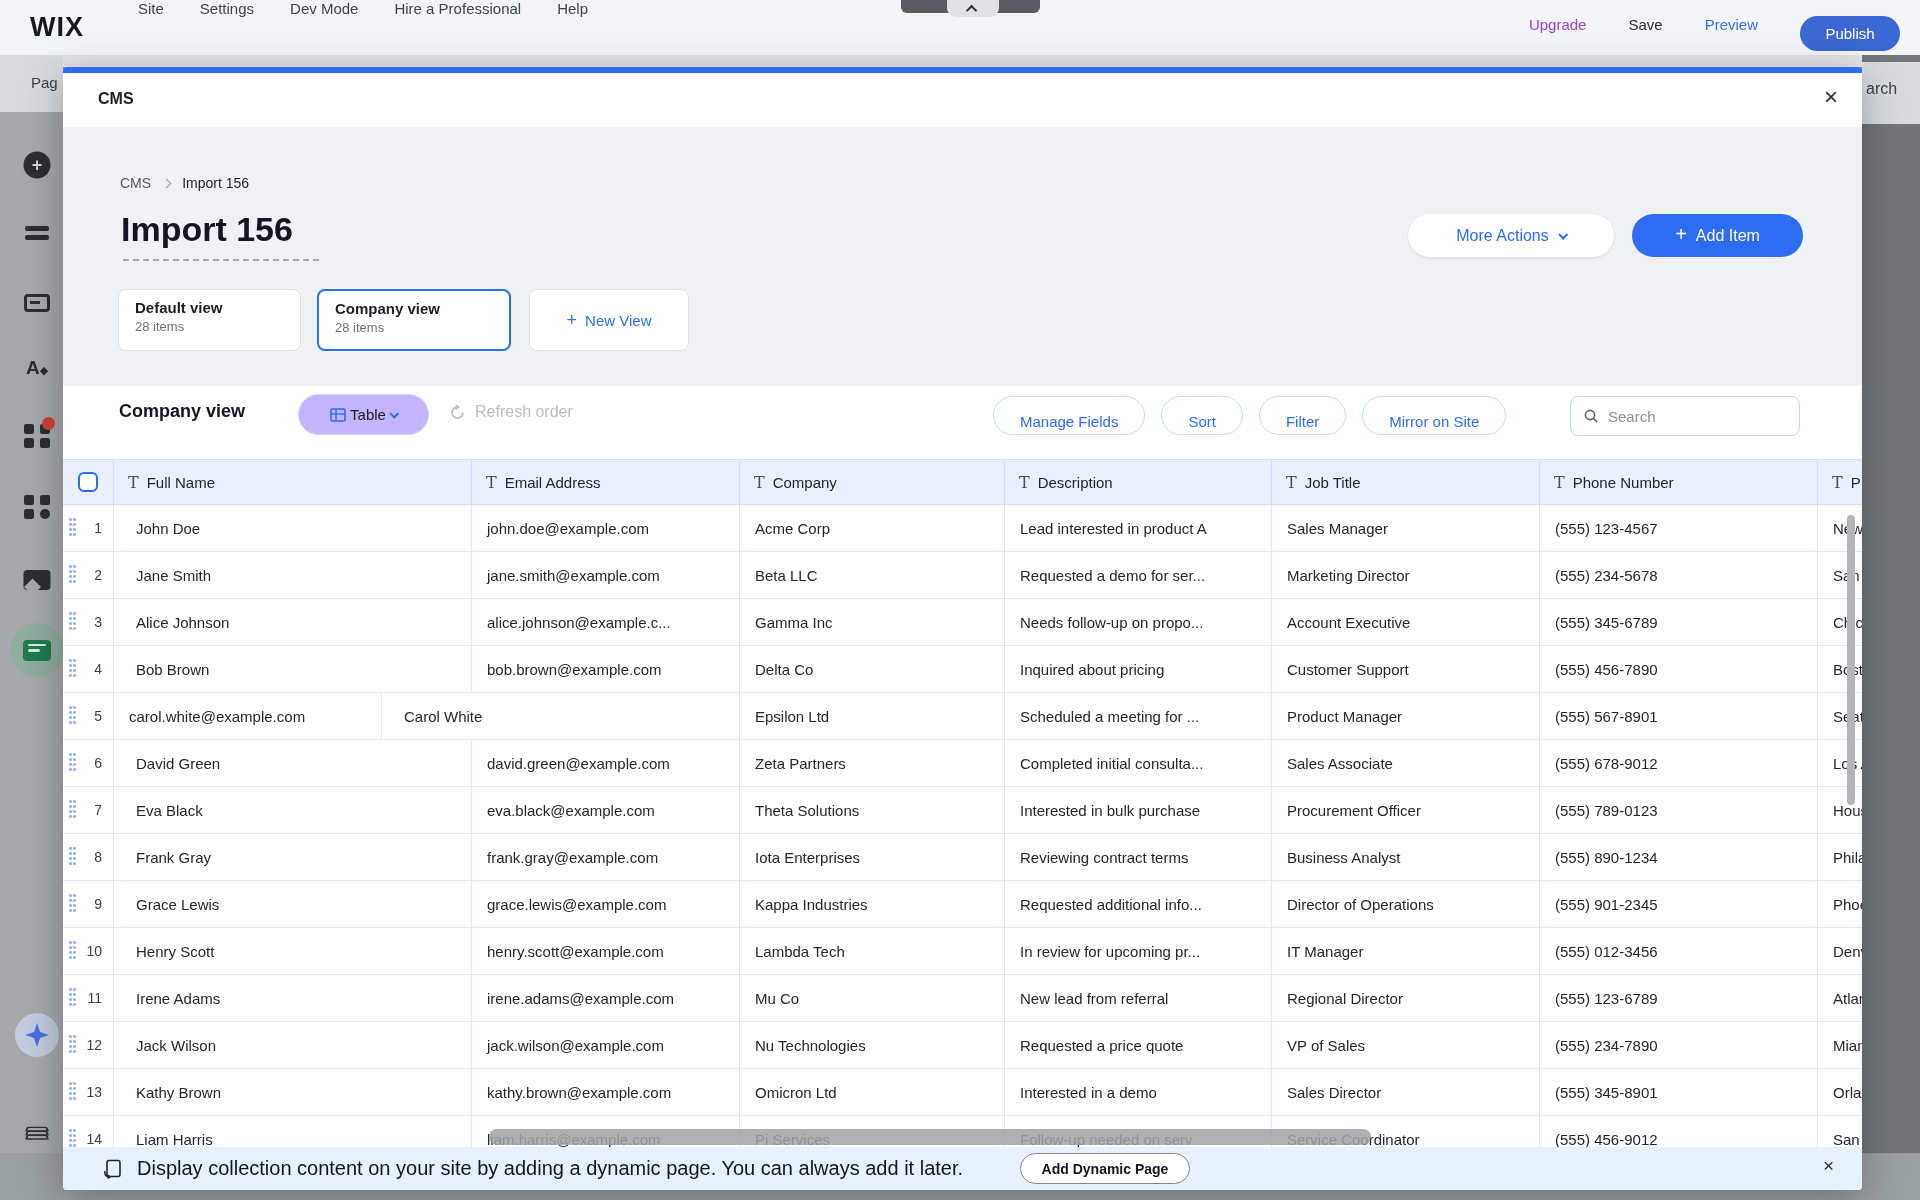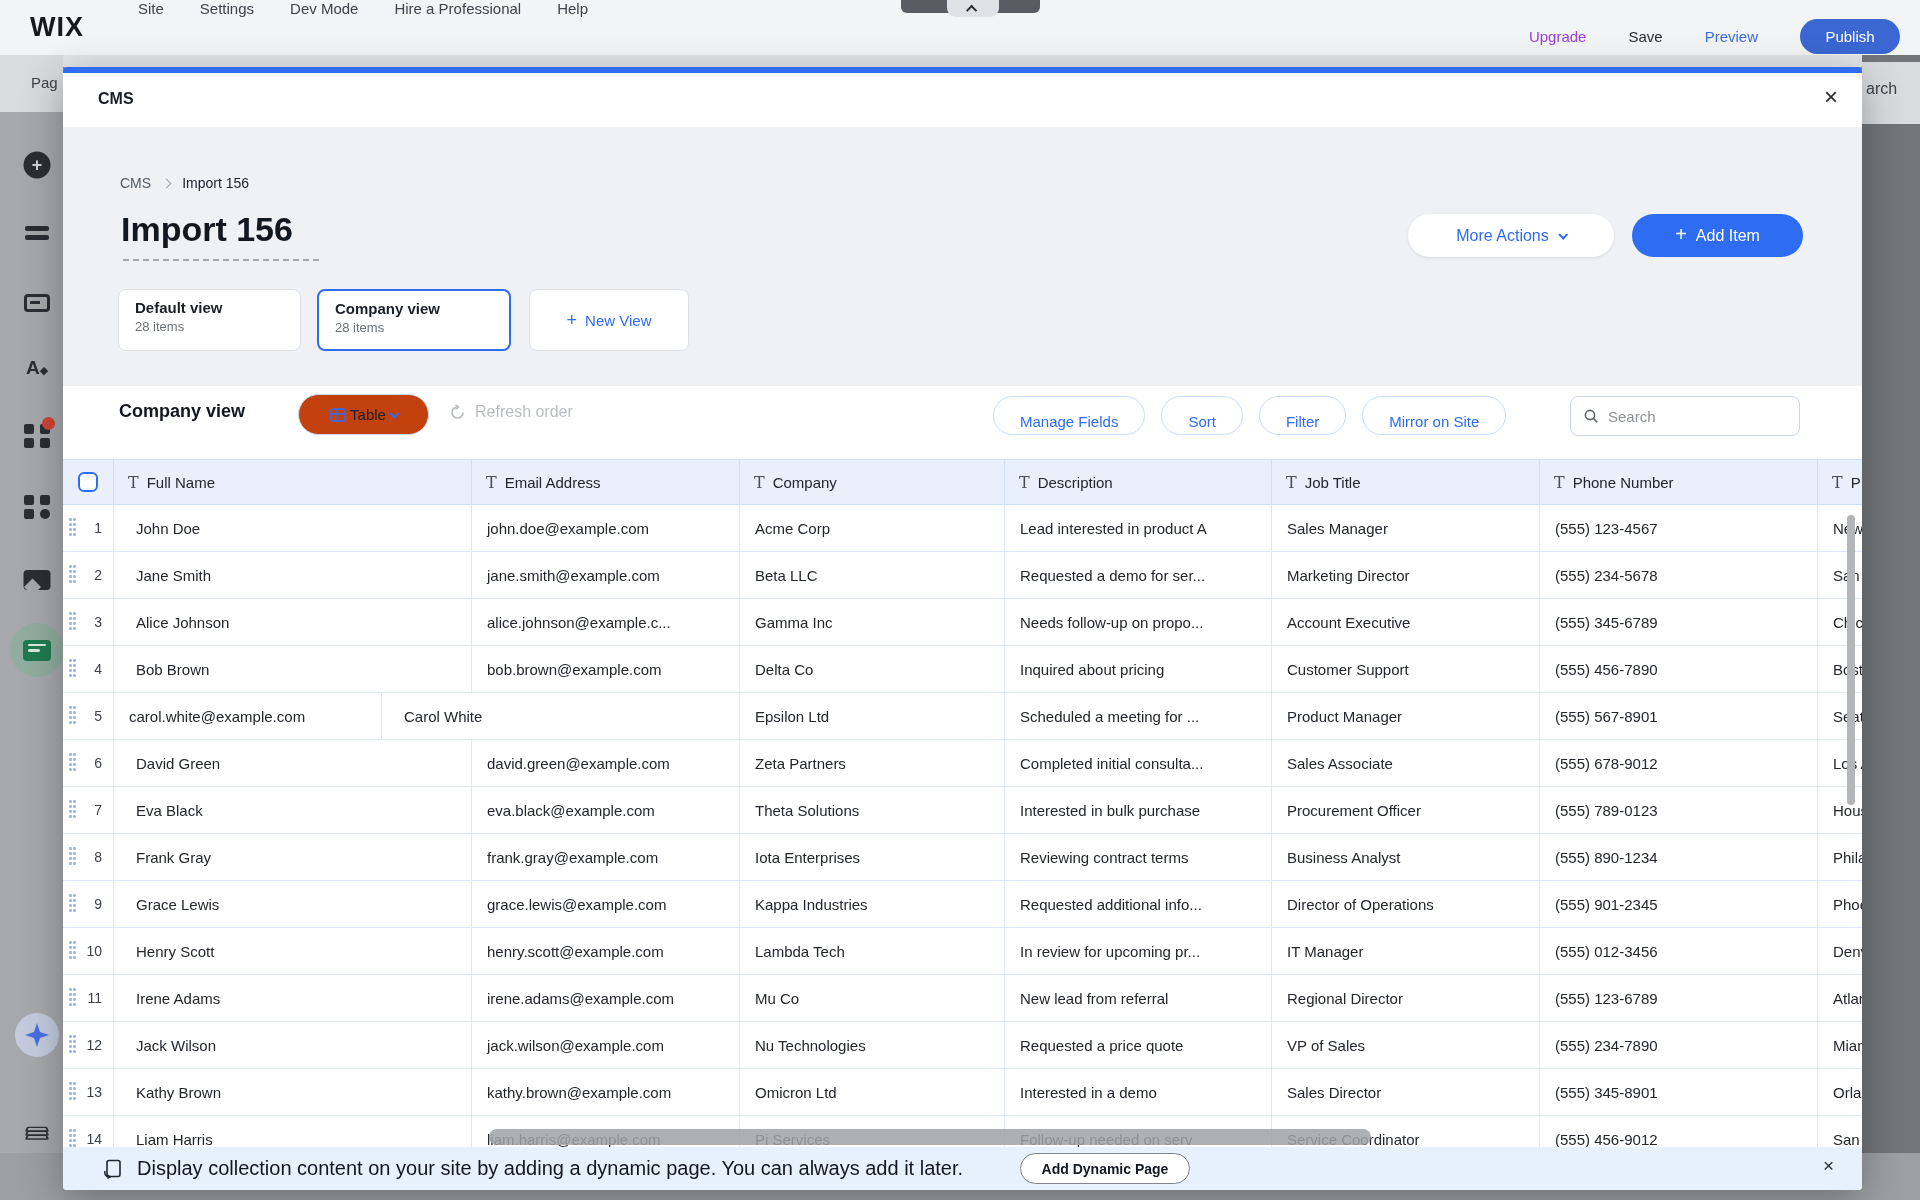--- a/index.html
+++ b/index.html
@@ -5,21 +5,21 @@
   * { margin:0; padding:0; box-sizing:border-box; }
   html,body { width:1920px; height:1200px; overflow:hidden; background:#737679;
     font-family:"Liberation Sans","DejaVu Sans",sans-serif; }
   .stage { position:relative; width:1920px; height:996px; }
 
   
   .topbar { position:absolute; left:0; top:0; width:1920px; height:55px; background:#f3f4f6; z-index:1; }
   .wix-logo { position:absolute; left:30px; top:12px; font-size:27px; font-weight:800; letter-spacing:1px; color:#17191d; }
   .topnav { position:absolute; left:138px; top:0; height:55px; display:flex; align-items:flex-start; gap:36px; }
   .topnav span { font-size:15px; color:#3f434a; cursor:default; }
-  .topbar-right { position:absolute; right:20px; top:9px; height:55px; display:flex; align-items:center; gap:42px; }
+  .topbar-right { position:absolute; right:20px; top:16px; height:55px; display:flex; gap:42px; }
   .tb-upgrade { font-size:15px; color:#9a42d8; }
   .tb-save { font-size:15px; color:#2a2d33; }
   .tb-preview { font-size:15px; color:#3e6ed8; }
   .tb-publish { width:100px; height:35px; border-radius:18px; background:#3a67d1; color:#fff;
     font-size:15px; display:flex; align-items:center; justify-content:center; }
 
   .subbar { position:absolute; left:0; top:55px; width:1920px; height:12px; background:#e3e4e6; z-index:1; }
 
   .notch-patch { position:absolute; left:901px; top:0; width:139px; height:13px; background:#595c62;
     border-radius:0 0 6px 6px; z-index:3; }
@@ -93,21 +93,21 @@
   .vc-company { left:254px; width:194px; border:2px solid #2e6cf2; }
   .vc-name { font-size:15px; font-weight:700; color:#1b1f28; }
   .vc-count { font-size:13px; color:#6b7177; margin-top:3px; }
   .vc-new { position:absolute; left:466px; top:222px; width:160px; height:62px; background:#fff;
     border:1px solid #dde1e7; border-radius:8px; display:flex; align-items:center; justify-content:center;
     gap:8px; color:#2e6cf2; font-size:15px; cursor:pointer; }
   .vc-new .plus { font-size:18px; }
 
   .tb-viewname { position:absolute; left:56px; top:334px; font-size:18px; font-weight:700; color:#131720; }
   .pill-table { position:absolute; left:235px; top:327px; width:131px; height:41px; border:1px solid #c7dbfb;
-    border-radius:21px; background:#c2410c; display:flex; align-items:center; justify-content:center; gap:4px; cursor:pointer; }
+    border-radius:21px; background:#c4b5fd; display:flex; align-items:center; justify-content:center; gap:4px; cursor:pointer; }
   .pill-table .lbl { font-size:15px; color:#1b1f28; }
   .pill-table .chev-dn { color:#2e6cf2; }
   .refresh { position:absolute; left:386px; top:336px; display:flex; align-items:center; gap:9px;
     color:#b9bdc3; font-size:16px; }
   .tb-pills { position:absolute; left:930px; top:329px; display:flex; gap:16px; }
   .tb-pills button { height:39px; padding:16px 26px; border-radius:20px; border:1px solid #c7dbfb; background:#fff;
     color:#2e6cf2; font-size:15px; font-family:inherit; cursor:pointer; white-space:nowrap; }
   .searchbox { position:absolute; left:1507px; top:329px; width:230px; height:40px; border:1px solid #c7d4ea;
     border-radius:8px; background:#fff; display:flex; align-items:center; padding-left:12px; gap:9px; }
   .searchbox input { border:none; outline:none; font-size:15px; color:#32363c; width:170px; font-family:inherit; background:transparent; }

